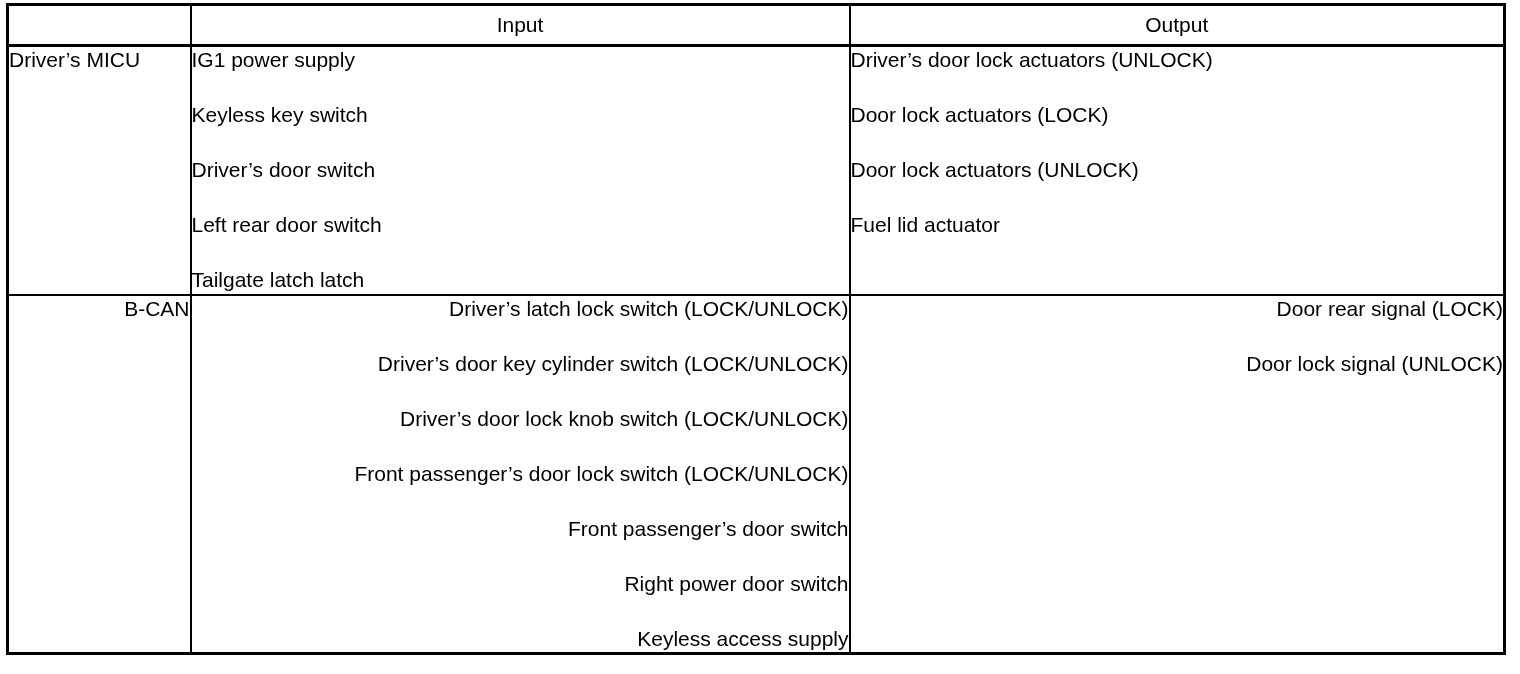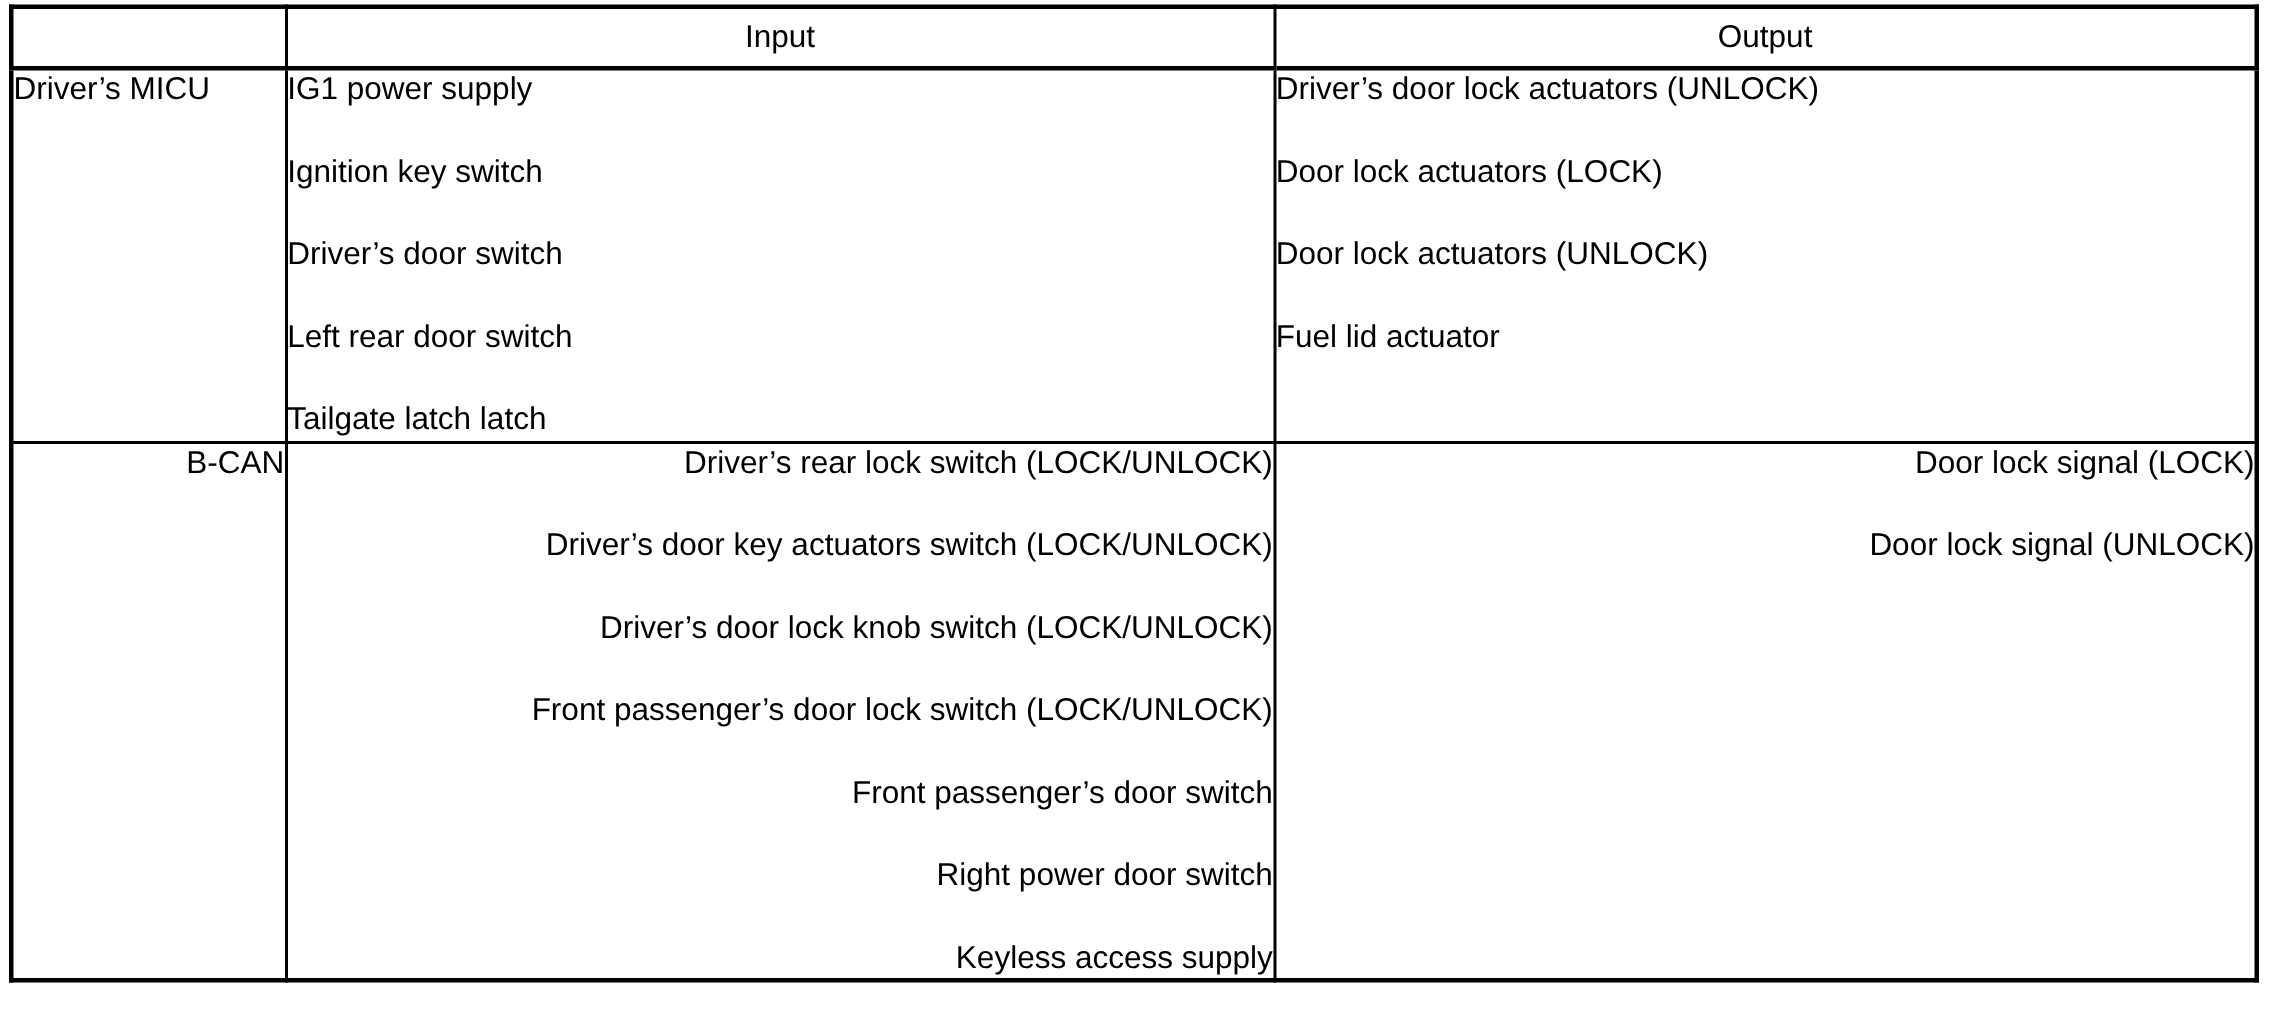--- a/index.html
+++ b/index.html
@@ -130,52 +130,52 @@
         <th class="output-head">Output</th>
       </tr>
     </thead>
     <tbody>
 
       <tr class="body-row row-divider row-micu">
         <td class="cell-module">Driver’s MICU</td>
         <td class="cell-list">
           <ul>
             <li>IG1 power supply</li>
-            <li>Ignition key switch</li>
+            <li>Keyless key switch</li>
             <li>Driver’s door switch</li>
             <li>Left rear door switch</li>
             <li>Tailgate latch latch</li>
           </ul>
         </td>
         <td class="cell-list">
           <ul>
             <li>Driver’s door lock actuators (UNLOCK)</li>
             <li>Door lock actuators (LOCK)</li>
             <li>Door lock actuators (UNLOCK)</li>
             <li>Fuel lid actuator</li>
           </ul>
         </td>
       </tr>
 
       <tr class="body-row row-bcan">
         <td class="cell-module">B-CAN</td>
         <td class="cell-list">
           <ul>
-            <li>Driver’s rear lock switch (LOCK/UNLOCK)</li>
-            <li>Driver’s door key actuators switch (LOCK/UNLOCK)</li>
+            <li>Driver’s latch lock switch (LOCK/UNLOCK)</li>
+            <li>Driver’s door key cylinder switch (LOCK/UNLOCK)</li>
             <li>Driver’s door lock knob switch (LOCK/UNLOCK)</li>
             <li>Front passenger’s door lock switch (LOCK/UNLOCK)</li>
             <li>Front passenger’s door switch</li>
             <li>Right power door switch</li>
             <li>Keyless access supply</li>
           </ul>
         </td>
         <td class="cell-list">
           <ul>
-            <li>Door lock signal (LOCK)</li>
+            <li>Door rear signal (LOCK)</li>
             <li>Door lock signal (UNLOCK)</li>
           </ul>
         </td>
       </tr>
 
     </tbody>
   </table>
 </div>
 
 </body></html>

